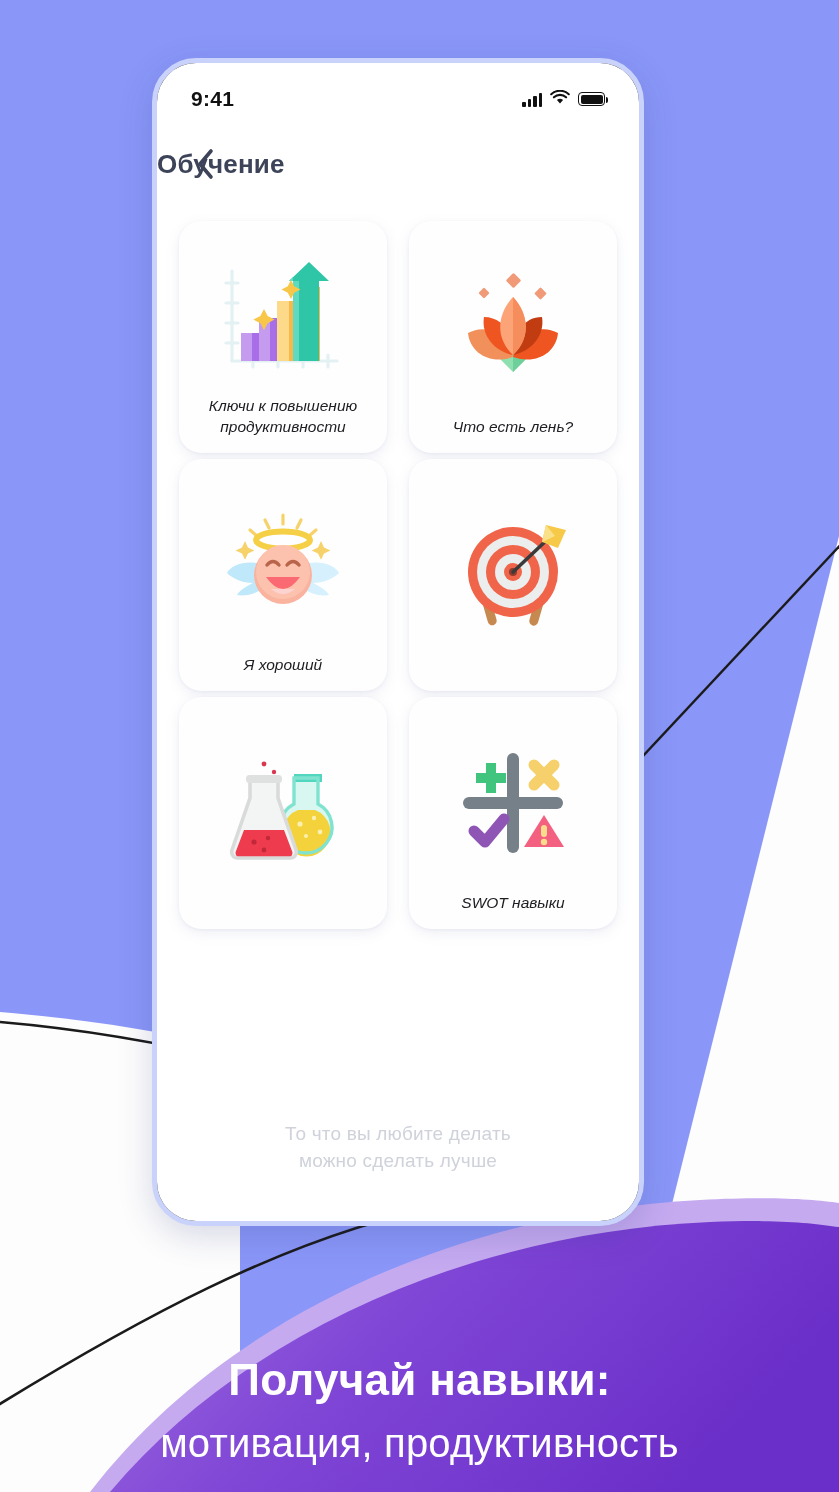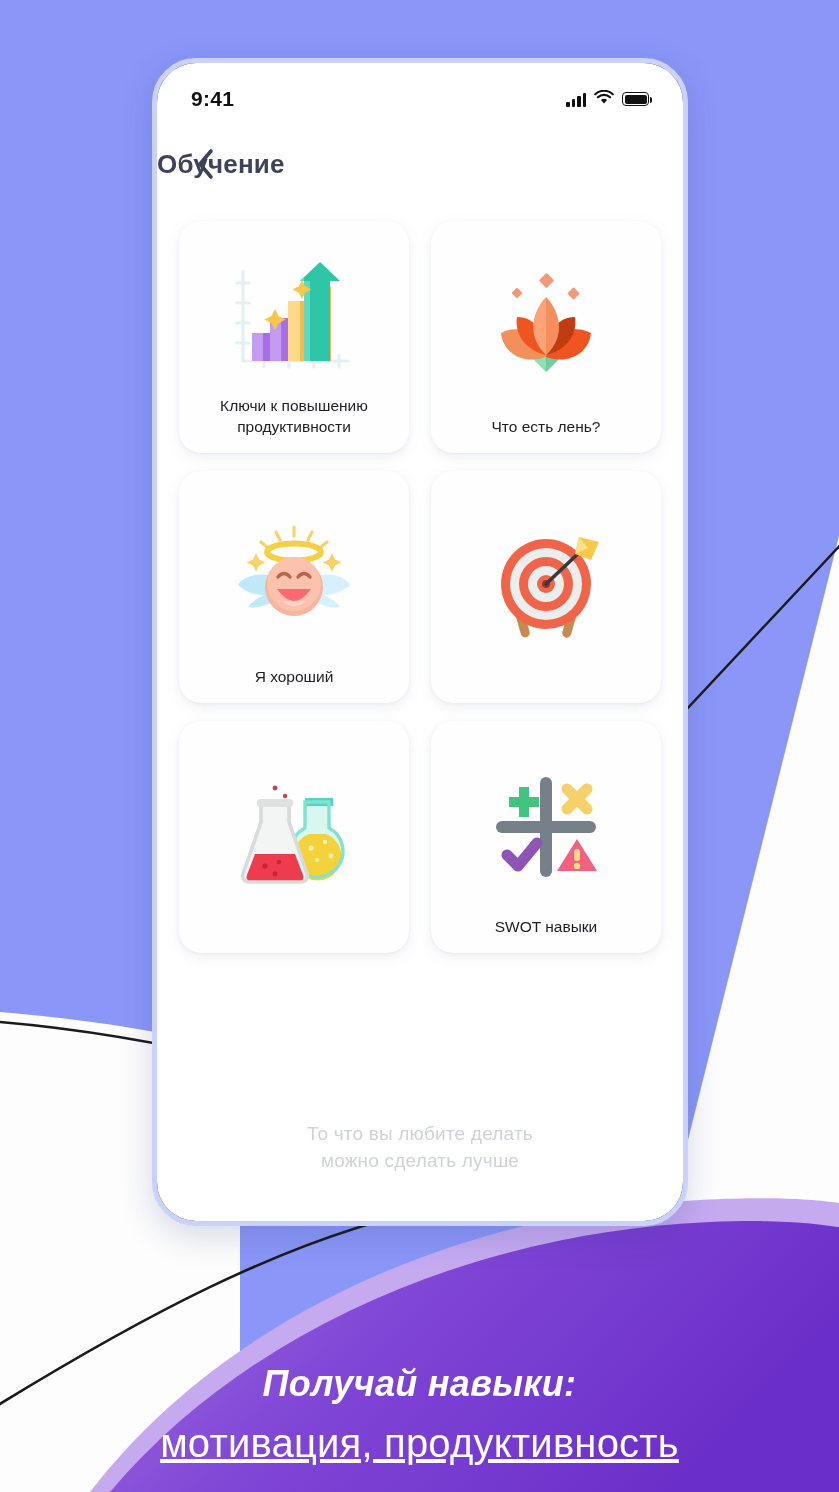--- a/index.html
+++ b/index.html
@@ -13,21 +13,21 @@
     width: 839px; height: 1492px;
     background: #8a97f8;
     overflow: hidden;
   }
   #deco-svg { position:absolute; left:0; top:0; width:839px; height:1492px; }
 
   
   #phone {
     position: absolute;
     left: 152px; top: 58px;
-    width: 536px; height: 1168px;
+    width: 492px; height: 1168px;
     background: #737373;
     border-radius: 44px;
     border: 5px solid #c9d2fb;
     box-shadow: 0 10px 34px rgba(40,50,120,.18);
     overflow: hidden;
     z-index: 5;
   }
   #screen {
     position: absolute;
     inset: 0;
@@ -97,22 +97,23 @@
     pointer-events: none;
   }
 
   
   #grid {
     flex: 1 1 auto;
     padding: 18px 22px 0 22px;
     display: grid;
     grid-template-columns: 1fr 1fr;
     grid-auto-rows: 232px;
-    gap: 18px 22px;
+    gap: 6px 22px;
     align-content: start;
+    font-style: italic;
   }
   .card {
     background: #fefeff;
     border-radius: 22px;
     box-shadow: 0 4px 13px rgba(120,130,175,.13), 0 1px 3px rgba(120,130,175,.09);
     display: flex;
     flex-direction: column;
     align-items: center;
     justify-content: flex-start;
     padding: 16px 10px 14px 10px;
@@ -148,32 +149,30 @@
   
   #promo {
     position: absolute;
     left: 0; right: 0; bottom: 26px;
     text-align: center;
     z-index: 8;
     pointer-events: none;
   }
   #promo-line1 {
     color: #ffffff;
-    font-size: 36px;
+    font-size: 44px;
     font-weight: bold;
     letter-spacing: .3px;
     margin-bottom: 16px;
-    font-style: italic;
   }
   #promo-line2 {
     color: #ffffff;
     font-size: 40px;
     font-weight: normal;
     letter-spacing: .2px;
-    text-decoration: underline;
   }
 </style>
 </head>
 <body>
 
 <div id="stage">
 
   <svg id="deco-svg" viewBox="0 0 839 1492" preserveAspectRatio="none">
 
     <path d="M839 536 L839 1492 L600 1492 Z" fill="#fdfdfd"></path>

